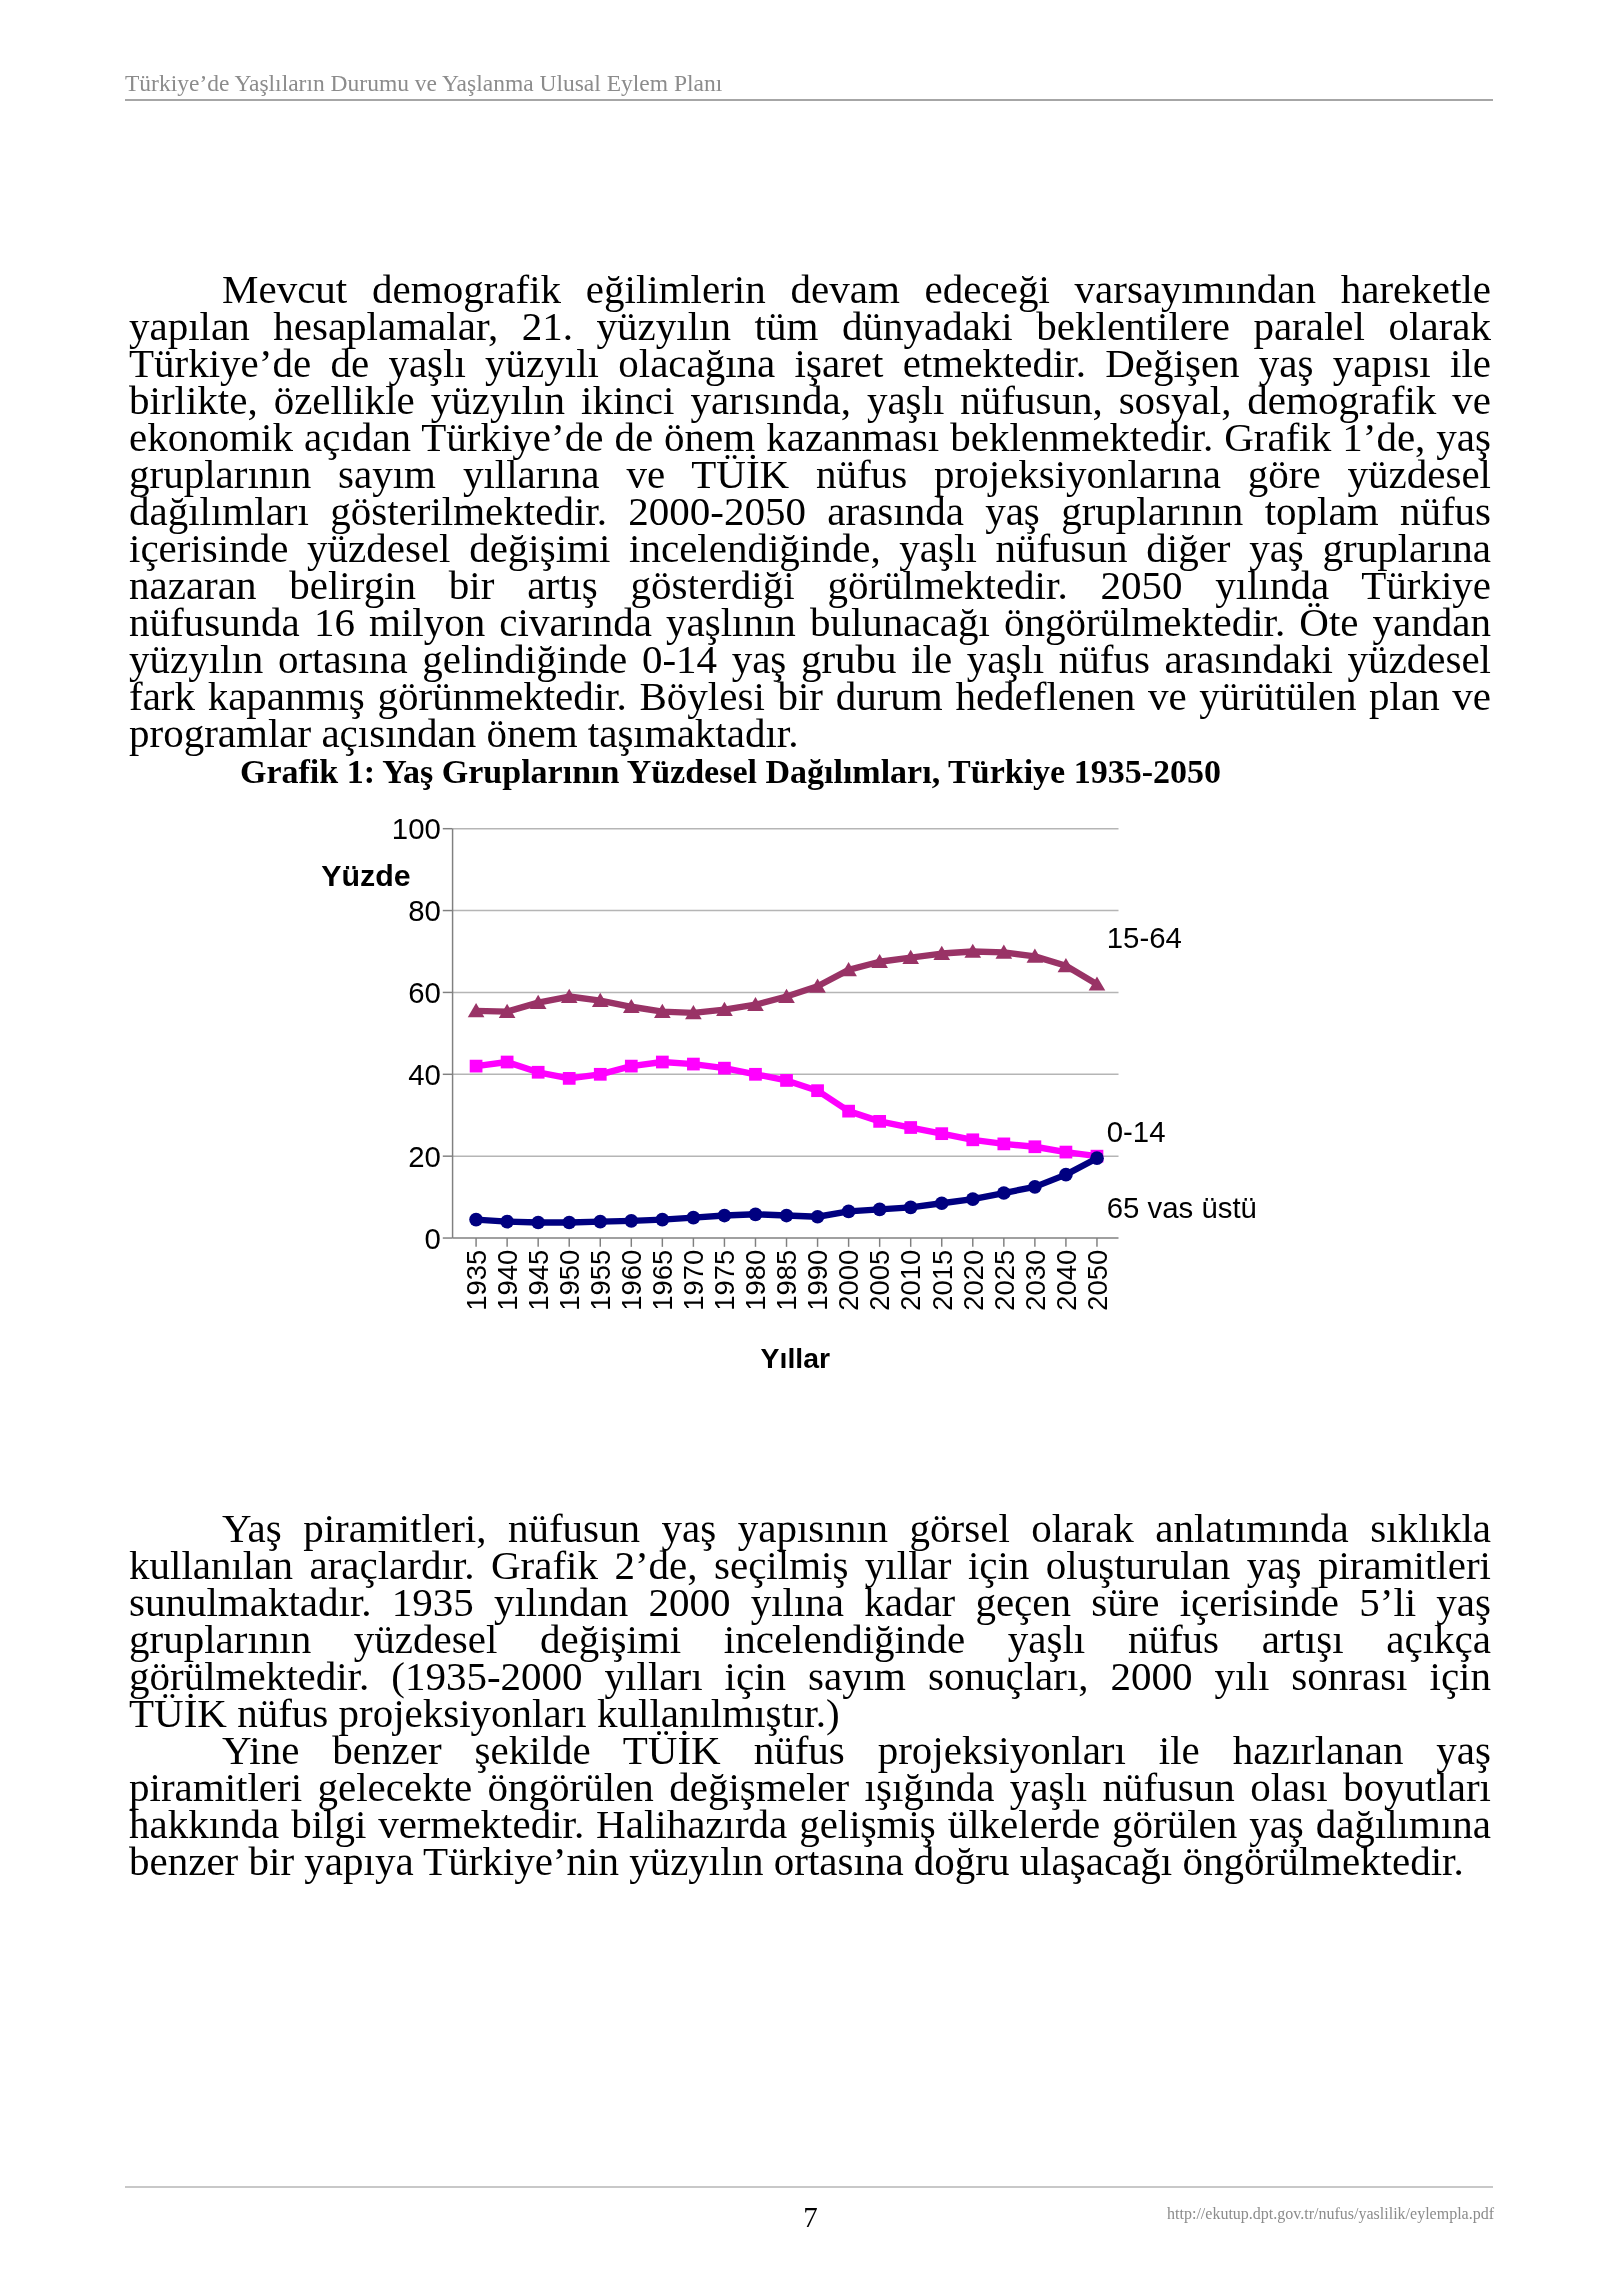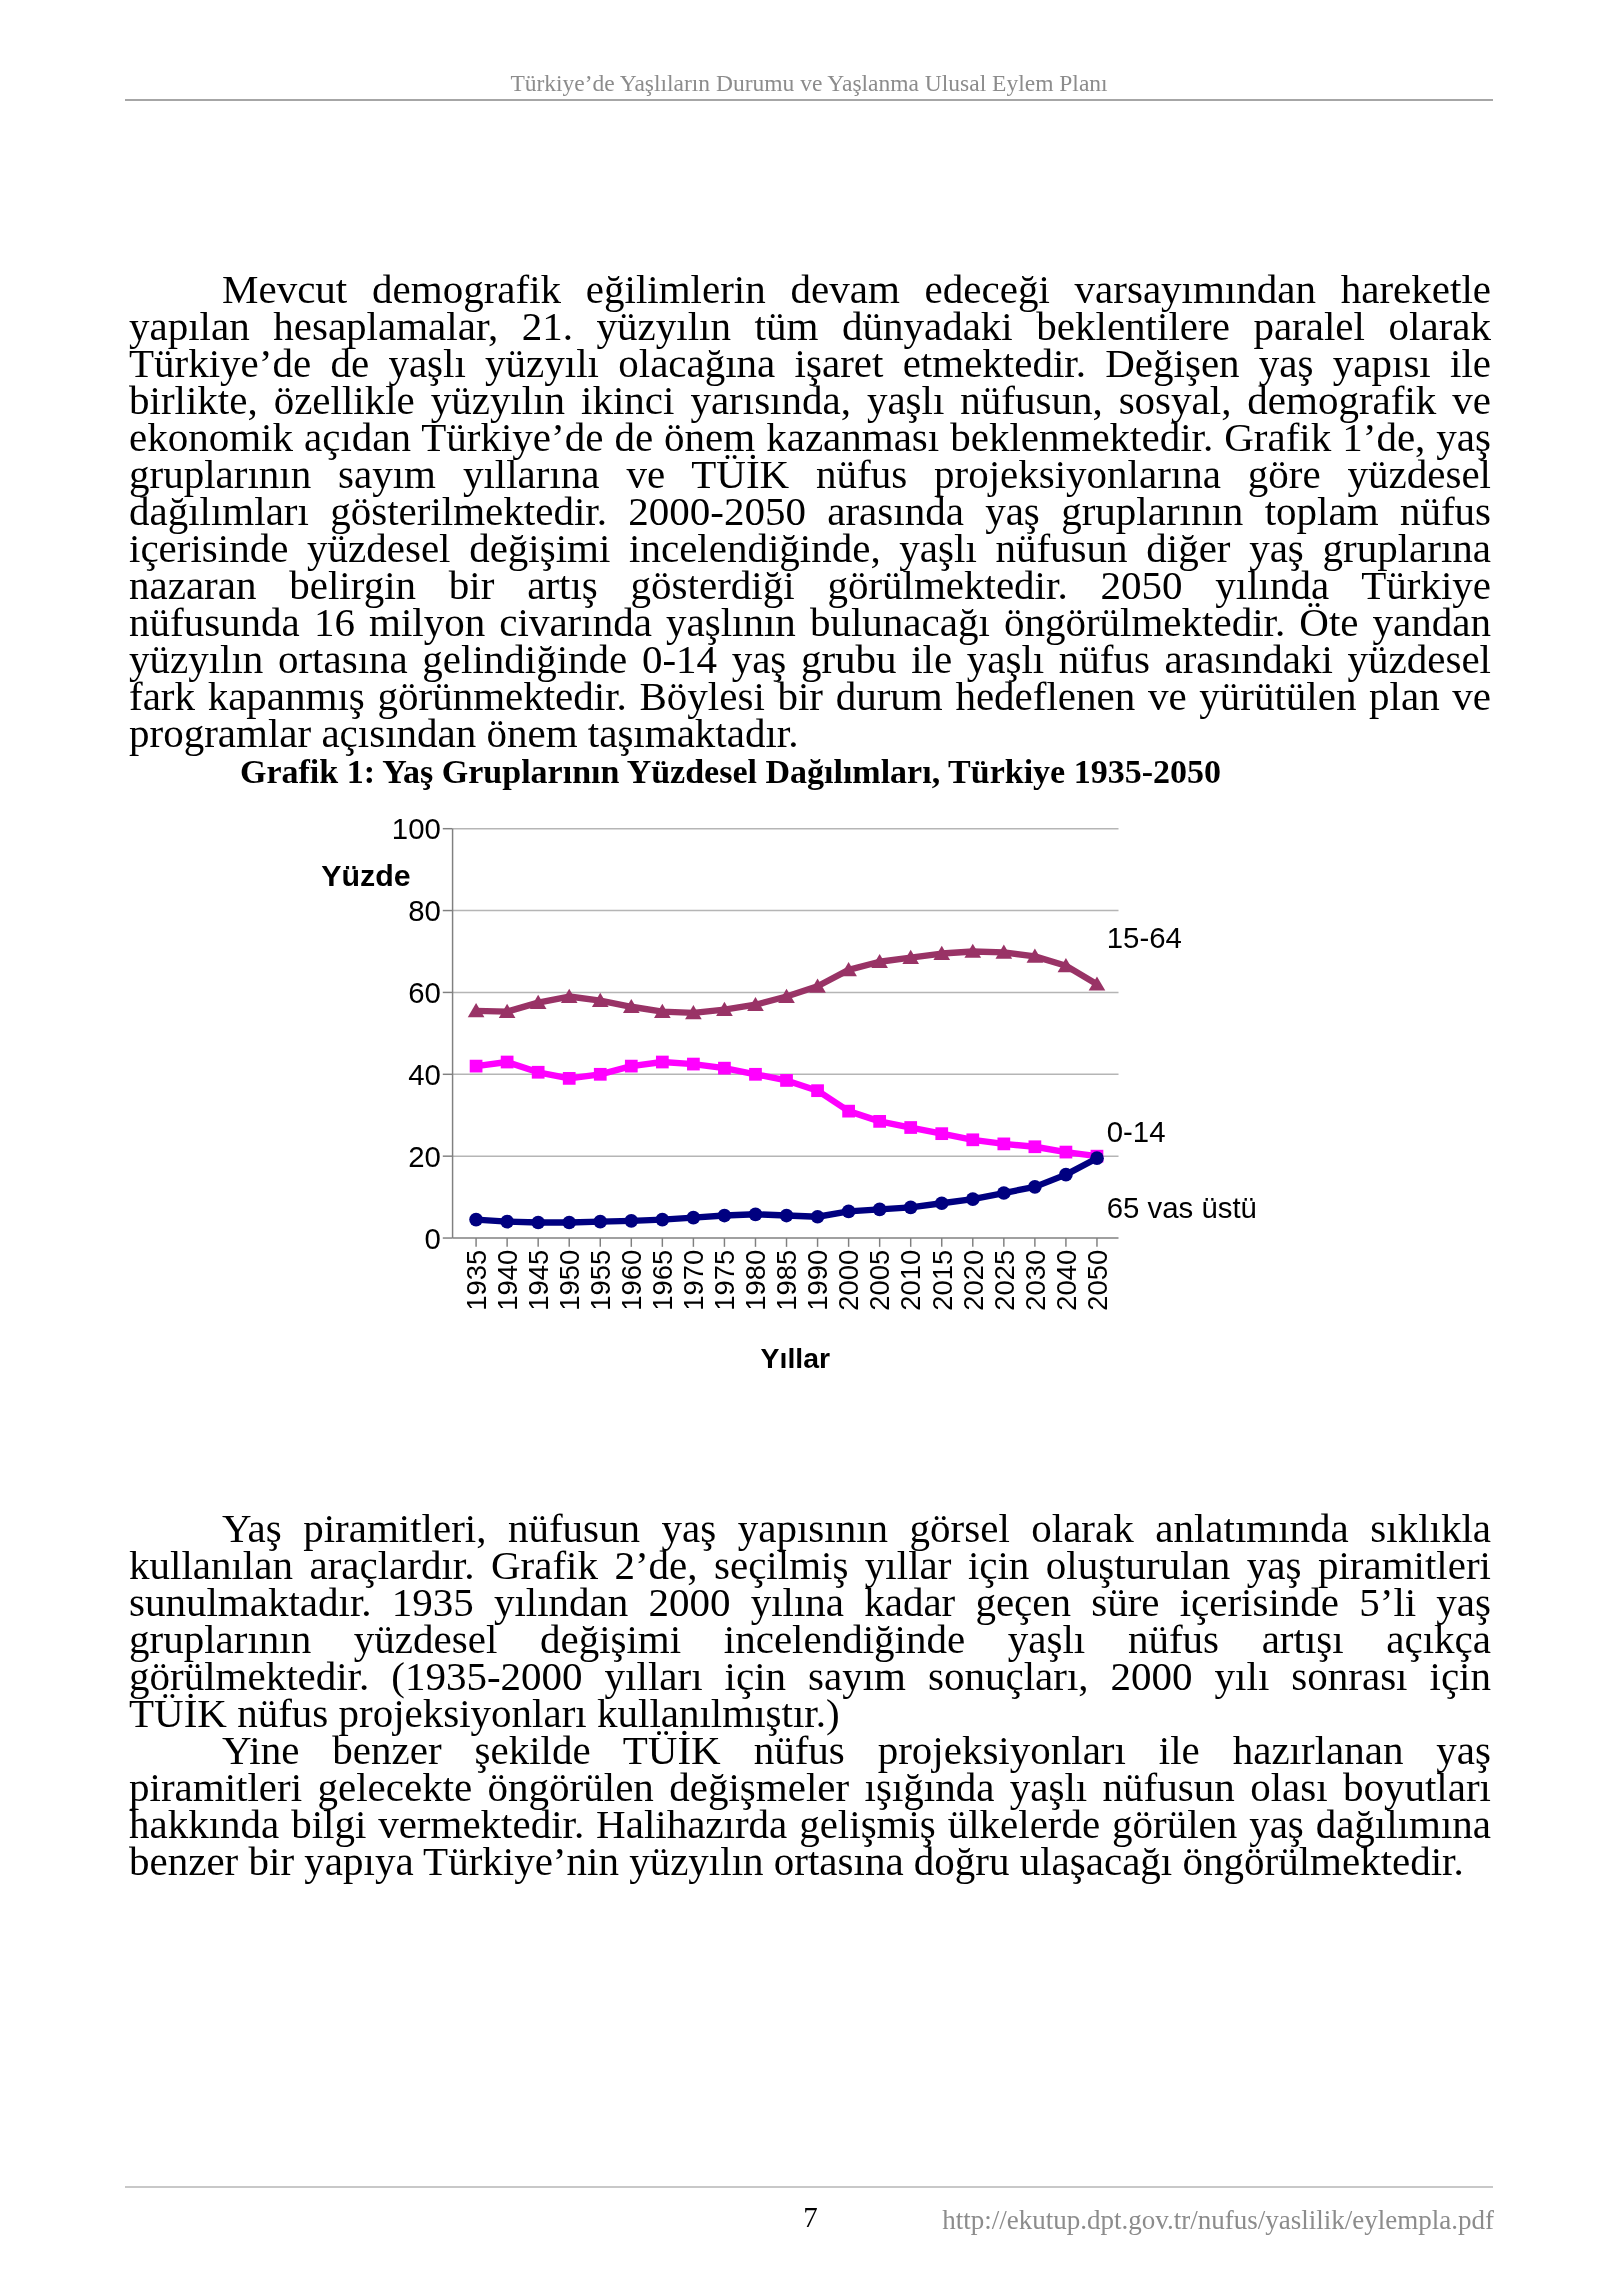--- a/index.html
+++ b/index.html
@@ -9,21 +9,21 @@
     height:2293px;
     background:#ffffff;
     overflow:hidden;
     font-family:"Liberation Serif", serif;
     color:#000;
   }
   
   .header-title{
     position:absolute;
     left:125px; top:70px; width:1368px;
-    text-align:center;
+    text-align:left;
     font-size:23.5px;
     color:#8c8c8c;
   }
   .header-rule{
     position:absolute;
     left:125px; top:99px; width:1368px; height:2px;
     background:#a6a6a6;
   }
   
   .bodyblock{
@@ -63,21 +63,21 @@
     position:absolute;
     left:0; top:2201px; width:1621px;
     text-align:center;
     font-size:29px;
     color:#000;
   }
   .footer-url{
     position:absolute;
     left:518px; top:2205px; width:976px;
     text-align:right;
-    font-size:27px;
+    font-size:16px;
     color:#8c8c8c;
   }
 </style>
 </head>
 <body>
 
 <div class="page">
 
   <div class="header-title">Türkiye’de Yaşlıların Durumu ve Yaşlanma Ulusal Eylem Planı</div>
   <div class="header-rule"></div>

